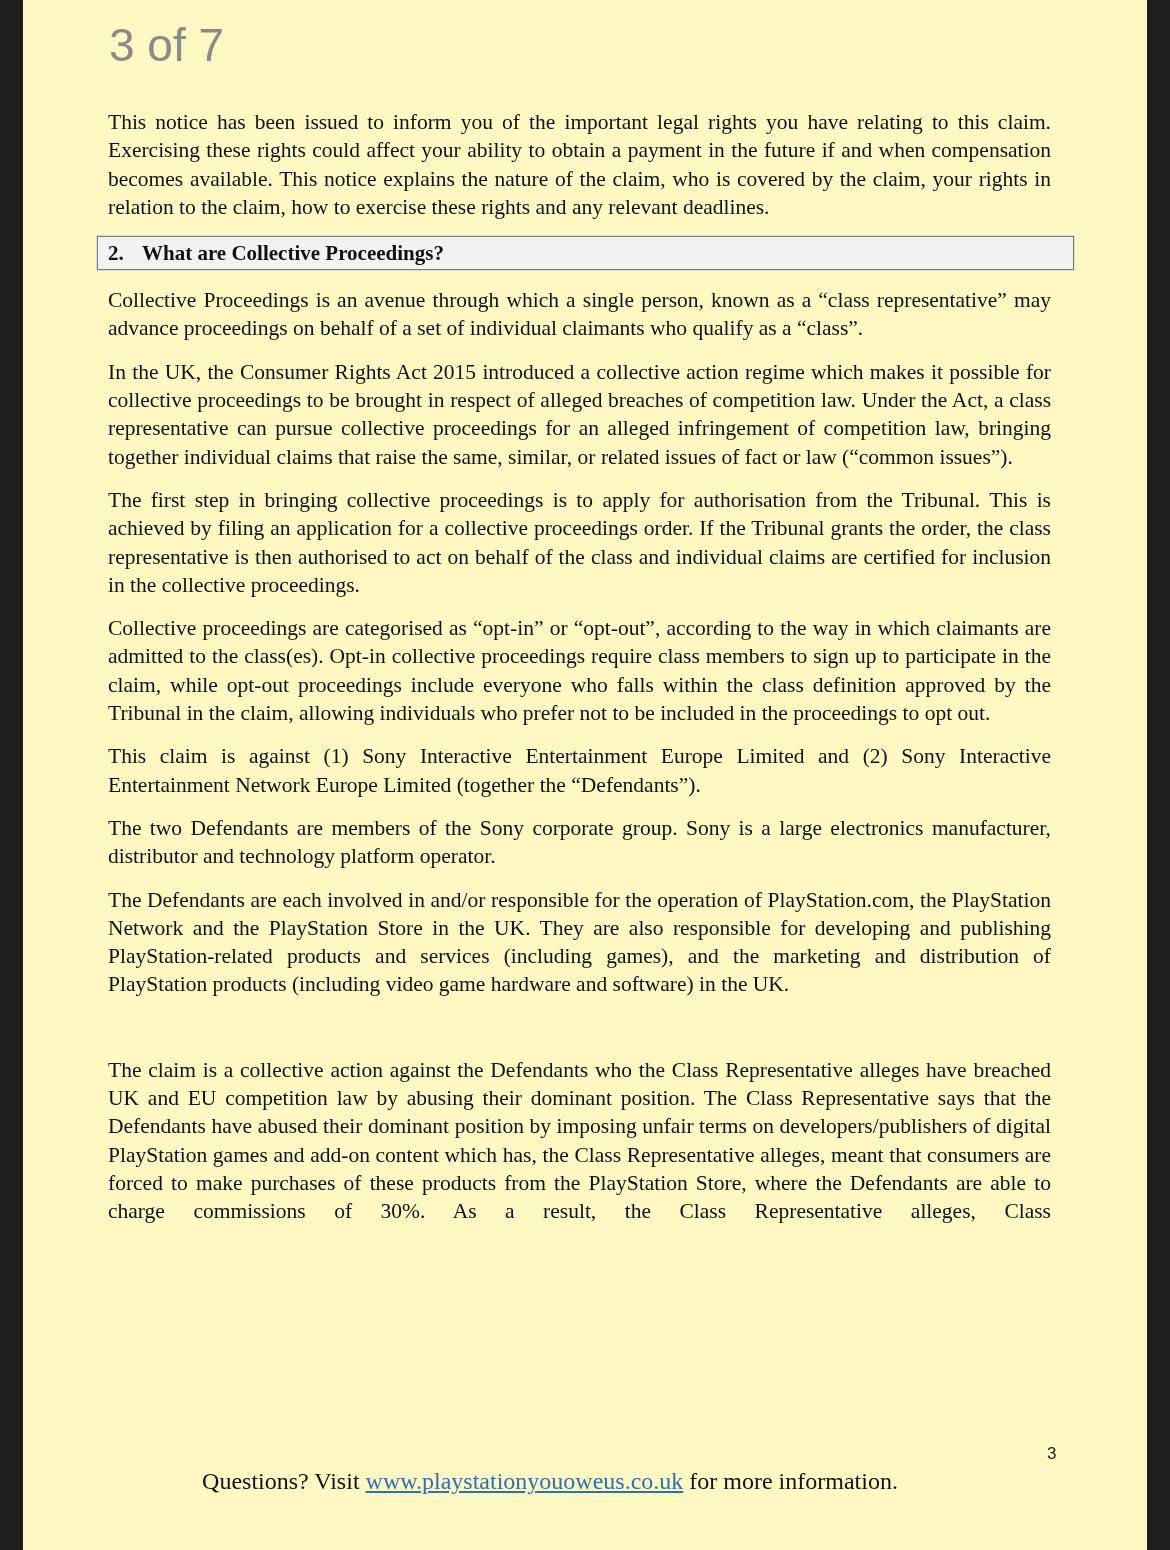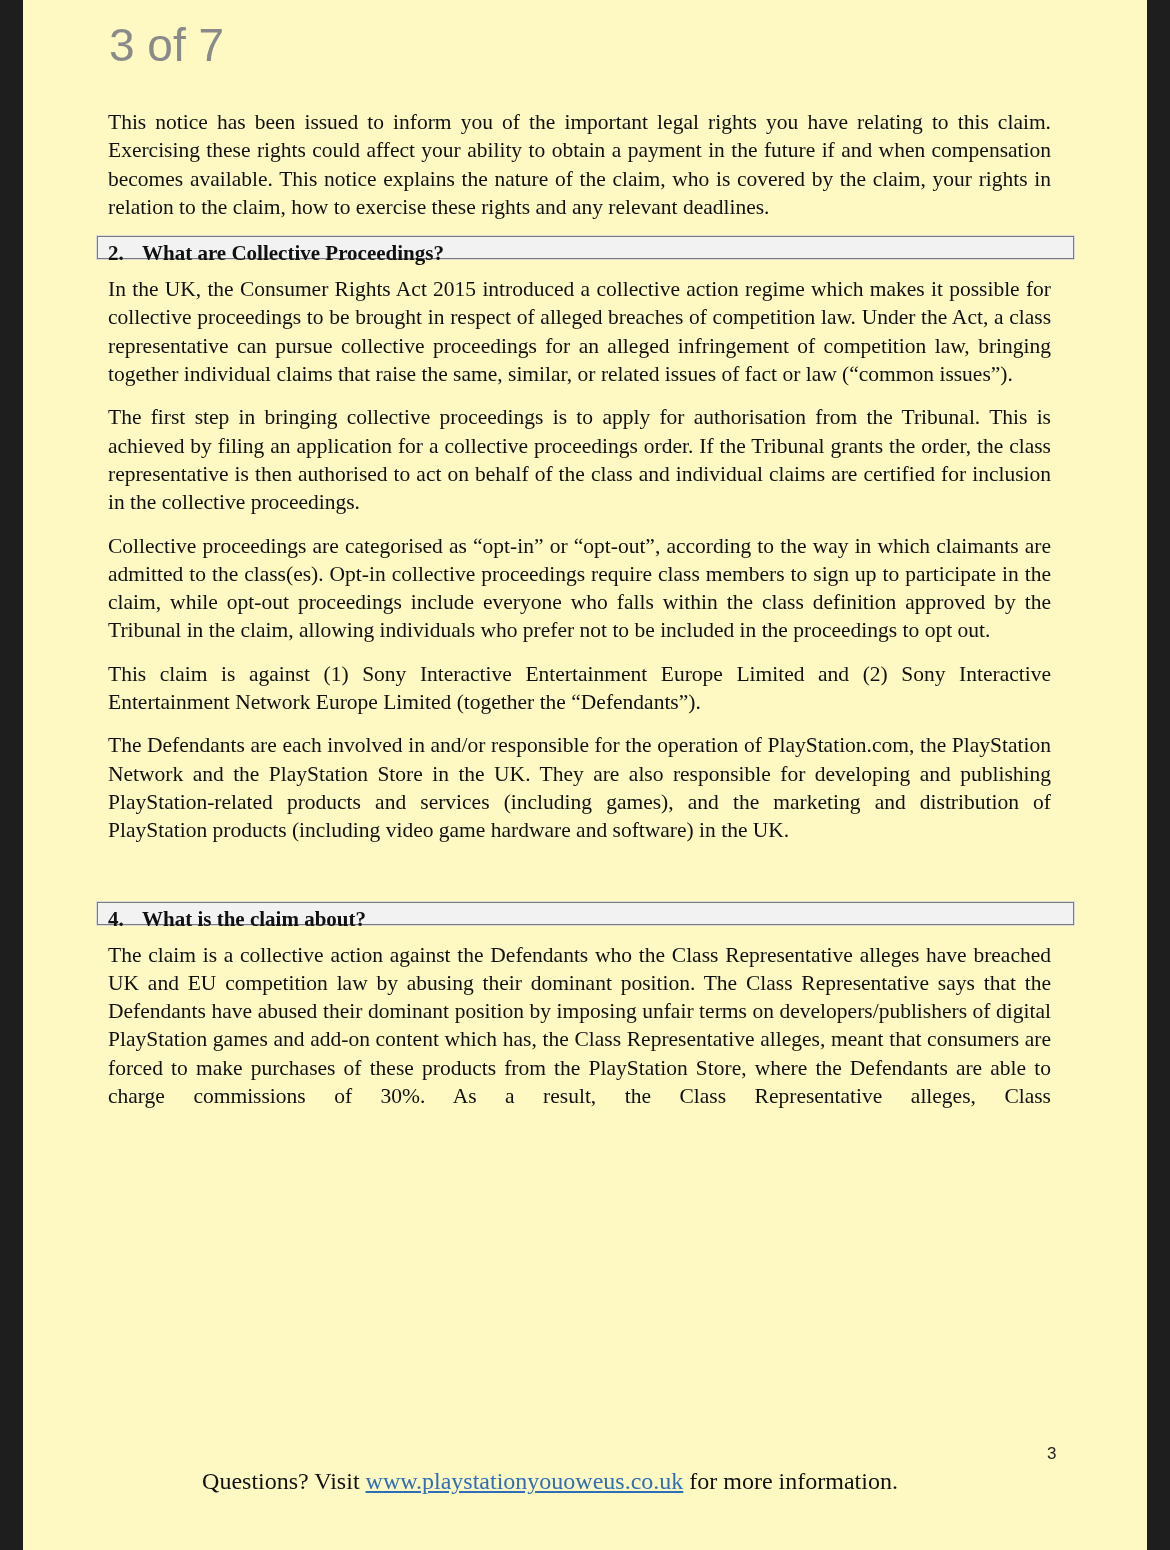--- a/index.html
+++ b/index.html
@@ -42,21 +42,21 @@
     }
     .content p {
       margin: 0 12px 15px 0;
       text-align: justify;
       text-align-last: left;
     }
     .section-header {
       box-sizing: border-box;
       margin: 0 0 16px -11px;
       width: 977px;
-      height: 23px;
+      height: 34px;
       background: #f2f2f2;
       border: 1.5px solid #7a7a7a;
       box-shadow: 0 0 0 1px #dcdcdc;
       padding: 2px 0 0 10px;
       font-weight: bold;
       font-size: 21px;
       line-height: 28px;
       color: #111111;
     }
     .section-header .num {
@@ -97,32 +97,31 @@
 
 <div class="page">
   <div class="page-indicator">3 of 7</div>
 
   <div class="content">
     <p>This notice has been issued to inform you of the important legal rights you have relating to this claim. Exercising these rights could affect your ability to obtain a payment in the future if and when compensation becomes available. This notice explains the nature of the claim, who is covered by the claim, your rights in relation to the claim, how to exercise these rights and any relevant deadlines.</p>
 
     <div class="section-header">
       <span class="num">2.</span><span>What are Collective Proceedings?</span>
     </div>
+    <p>Collective Proceedings is an avenue through which a single person, known as a “class representative” may advance proceedings on behalf of a set of individual claimants who qualify as a “class”.</p>
     <p>In the UK, the Consumer Rights Act 2015 introduced a collective action regime which makes it possible for collective proceedings to be brought in respect of alleged breaches of competition law. Under the Act, a class representative can pursue collective proceedings for an alleged infringement of competition law, bringing together individual claims that raise the same, similar, or related issues of fact or law (“common issues”).</p>
     <p>The first step in bringing collective proceedings is to apply for authorisation from the Tribunal. This is achieved by filing an application for a collective proceedings order. If the Tribunal grants the order, the class representative is then authorised to act on behalf of the class and individual claims are certified for inclusion in the collective proceedings.</p>
     <p>Collective proceedings are categorised as “opt-in” or “opt-out”, according to the way in which claimants are admitted to the class(es). Opt-in collective proceedings require class members to sign up to participate in the claim, while opt-out proceedings include everyone who falls within the class definition approved by the Tribunal in the claim, allowing individuals who prefer not to be included in the proceedings to opt out.</p>
 
     <p>This claim is against (1) Sony Interactive Entertainment Europe Limited and (2) Sony Interactive Entertainment Network Europe Limited (together the “Defendants”).</p>
+    <p>The two Defendants are members of the Sony corporate group. Sony is a large electronics manufacturer, distributor and technology platform operator.</p>
     <p>The Defendants are each involved in and/or responsible for the operation of PlayStation.com, the PlayStation Network and the PlayStation Store in the UK. They are also responsible for developing and publishing PlayStation-related products and services (including games), and the marketing and distribution of PlayStation products (including video game hardware and software) in the UK.</p>
 
     <div class="spacer-large"></div>
 
-    <div class="section-header">
-      <span class="num">4.</span><span>What is the claim about?</span>
-    </div>
     <p style="text-align-last: justify;">The claim is a collective action against the Defendants who the Class Representative alleges have breached UK and EU competition law by abusing their dominant position. The Class Representative says that the Defendants have abused their dominant position by imposing unfair terms on developers/publishers of digital PlayStation games and add-on content which has, the Class Representative alleges, meant that consumers are forced to make purchases of these products from the PlayStation Store, where the Defendants are able to charge commissions of 30%. As a result, the Class Representative alleges, Class</p>
   </div>
 
   <div class="page-number">3</div>
 
   <div class="footer">
     <span>Questions? Visit </span><a style="color: rgb(46, 111, 183); text-decoration-color: rgb(46, 111, 183);">www.playstationyouoweus.co.uk</a><span> for more information.</span>
   </div>
 </div>
 

